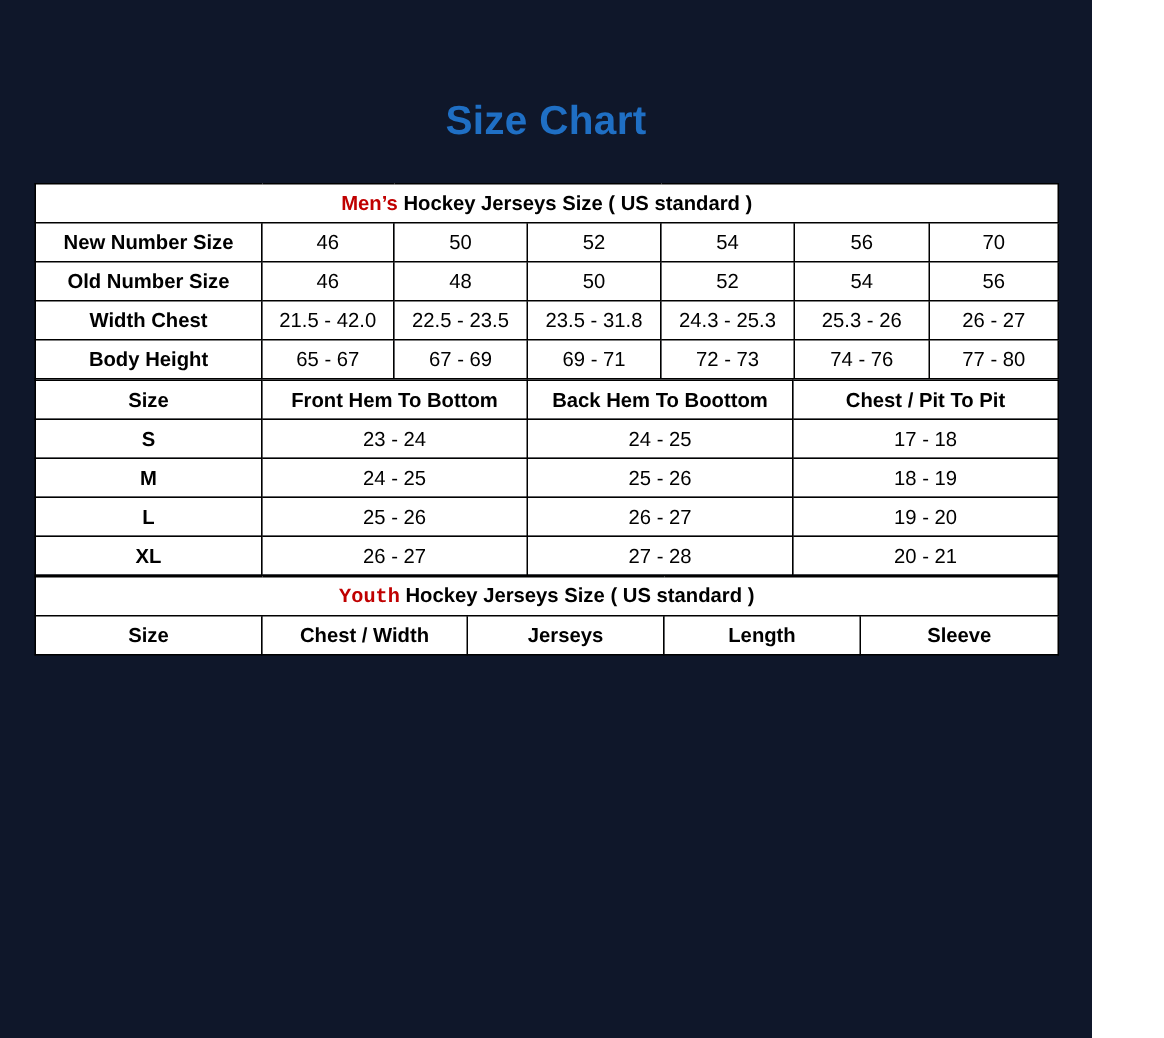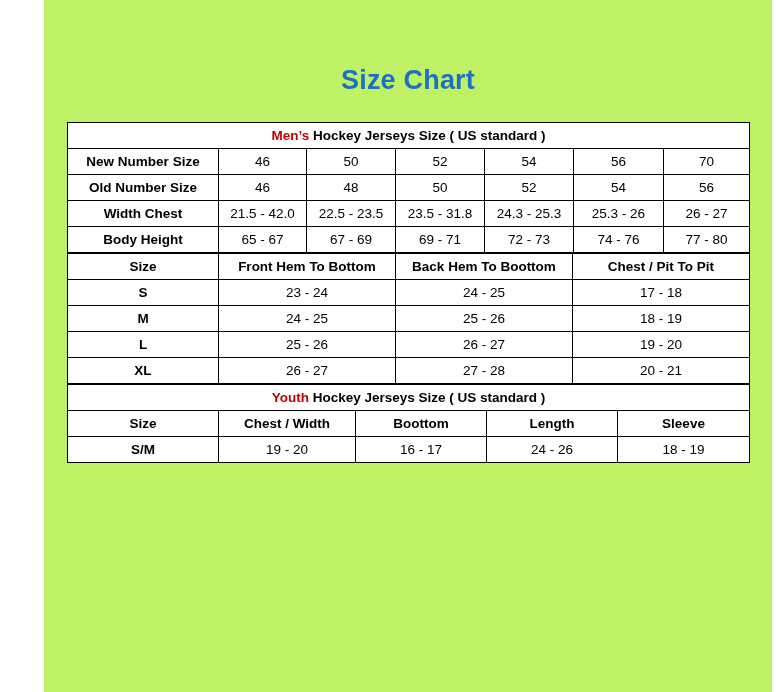--- a/index.html
+++ b/index.html
@@ -12,22 +12,21 @@
     height: 692px;
     background: #ffffff;
     font-family: "Liberation Sans", sans-serif;
     color: #000000;
     overflow: hidden;
   }
   .page {
     width: 728px;
     height: 692px;
     position: relative;
-    background: #bef264;
-    margin-left: 44px;
+    background: #0f172a;
   }
   .title {
     text-align: center;
     color: #1f6fc4;
     font-size: 27px;
     font-weight: bold;
     letter-spacing: 0.2px;
     padding-top: 66px;
     line-height: 1.1;
   }
@@ -51,21 +50,21 @@
     background: #ffffff;
   }
   td.bandrow {
     background: #ffff00;
     font-weight: bold;
     font-size: 14.5px;
     height: 31px;
   }
   td.bandrow .accent-men { color: #c00000; }
   td.bandrow .accent-women { color: #c00000; }
-  td.bandrow .accent-youth { color: #c00000; }
+  td.bandrow .accent-youth { color: #c00000; font-family: Liberation Mono, monospace; }
   td.hdr {
     font-weight: bold;
   }
   td.rowlabel {
     font-weight: bold;
   }
   td.rowlabel-b {
     font-weight: bold;
   }
 </style>
@@ -180,28 +179,21 @@
         <col style="width:131px">
         <col style="width:132px">
       </colgroup>
       <tbody>
         <tr>
           <td class="bandrow" colspan="5"><span class="accent-youth">Youth</span><span> Hockey Jerseys Size ( US standard )</span></td>
         </tr>
         <tr>
           <td class="hdr">Size</td>
           <td class="hdr">Chest / Width</td>
-          <td class="hdr">Boottom</td>
+          <td class="hdr">Jerseys</td>
           <td class="hdr">Length</td>
           <td class="hdr">Sleeve</td>
-        </tr>
-        <tr>
-          <td class="rowlabel-b">S/M</td>
-          <td>19 - 20</td>
-          <td>16 - 17</td>
-          <td>24 - 26</td>
-          <td>18 - 19</td>
         </tr>
       </tbody>
     </table>
 
   </div>
 </div>
 
 </body></html>

